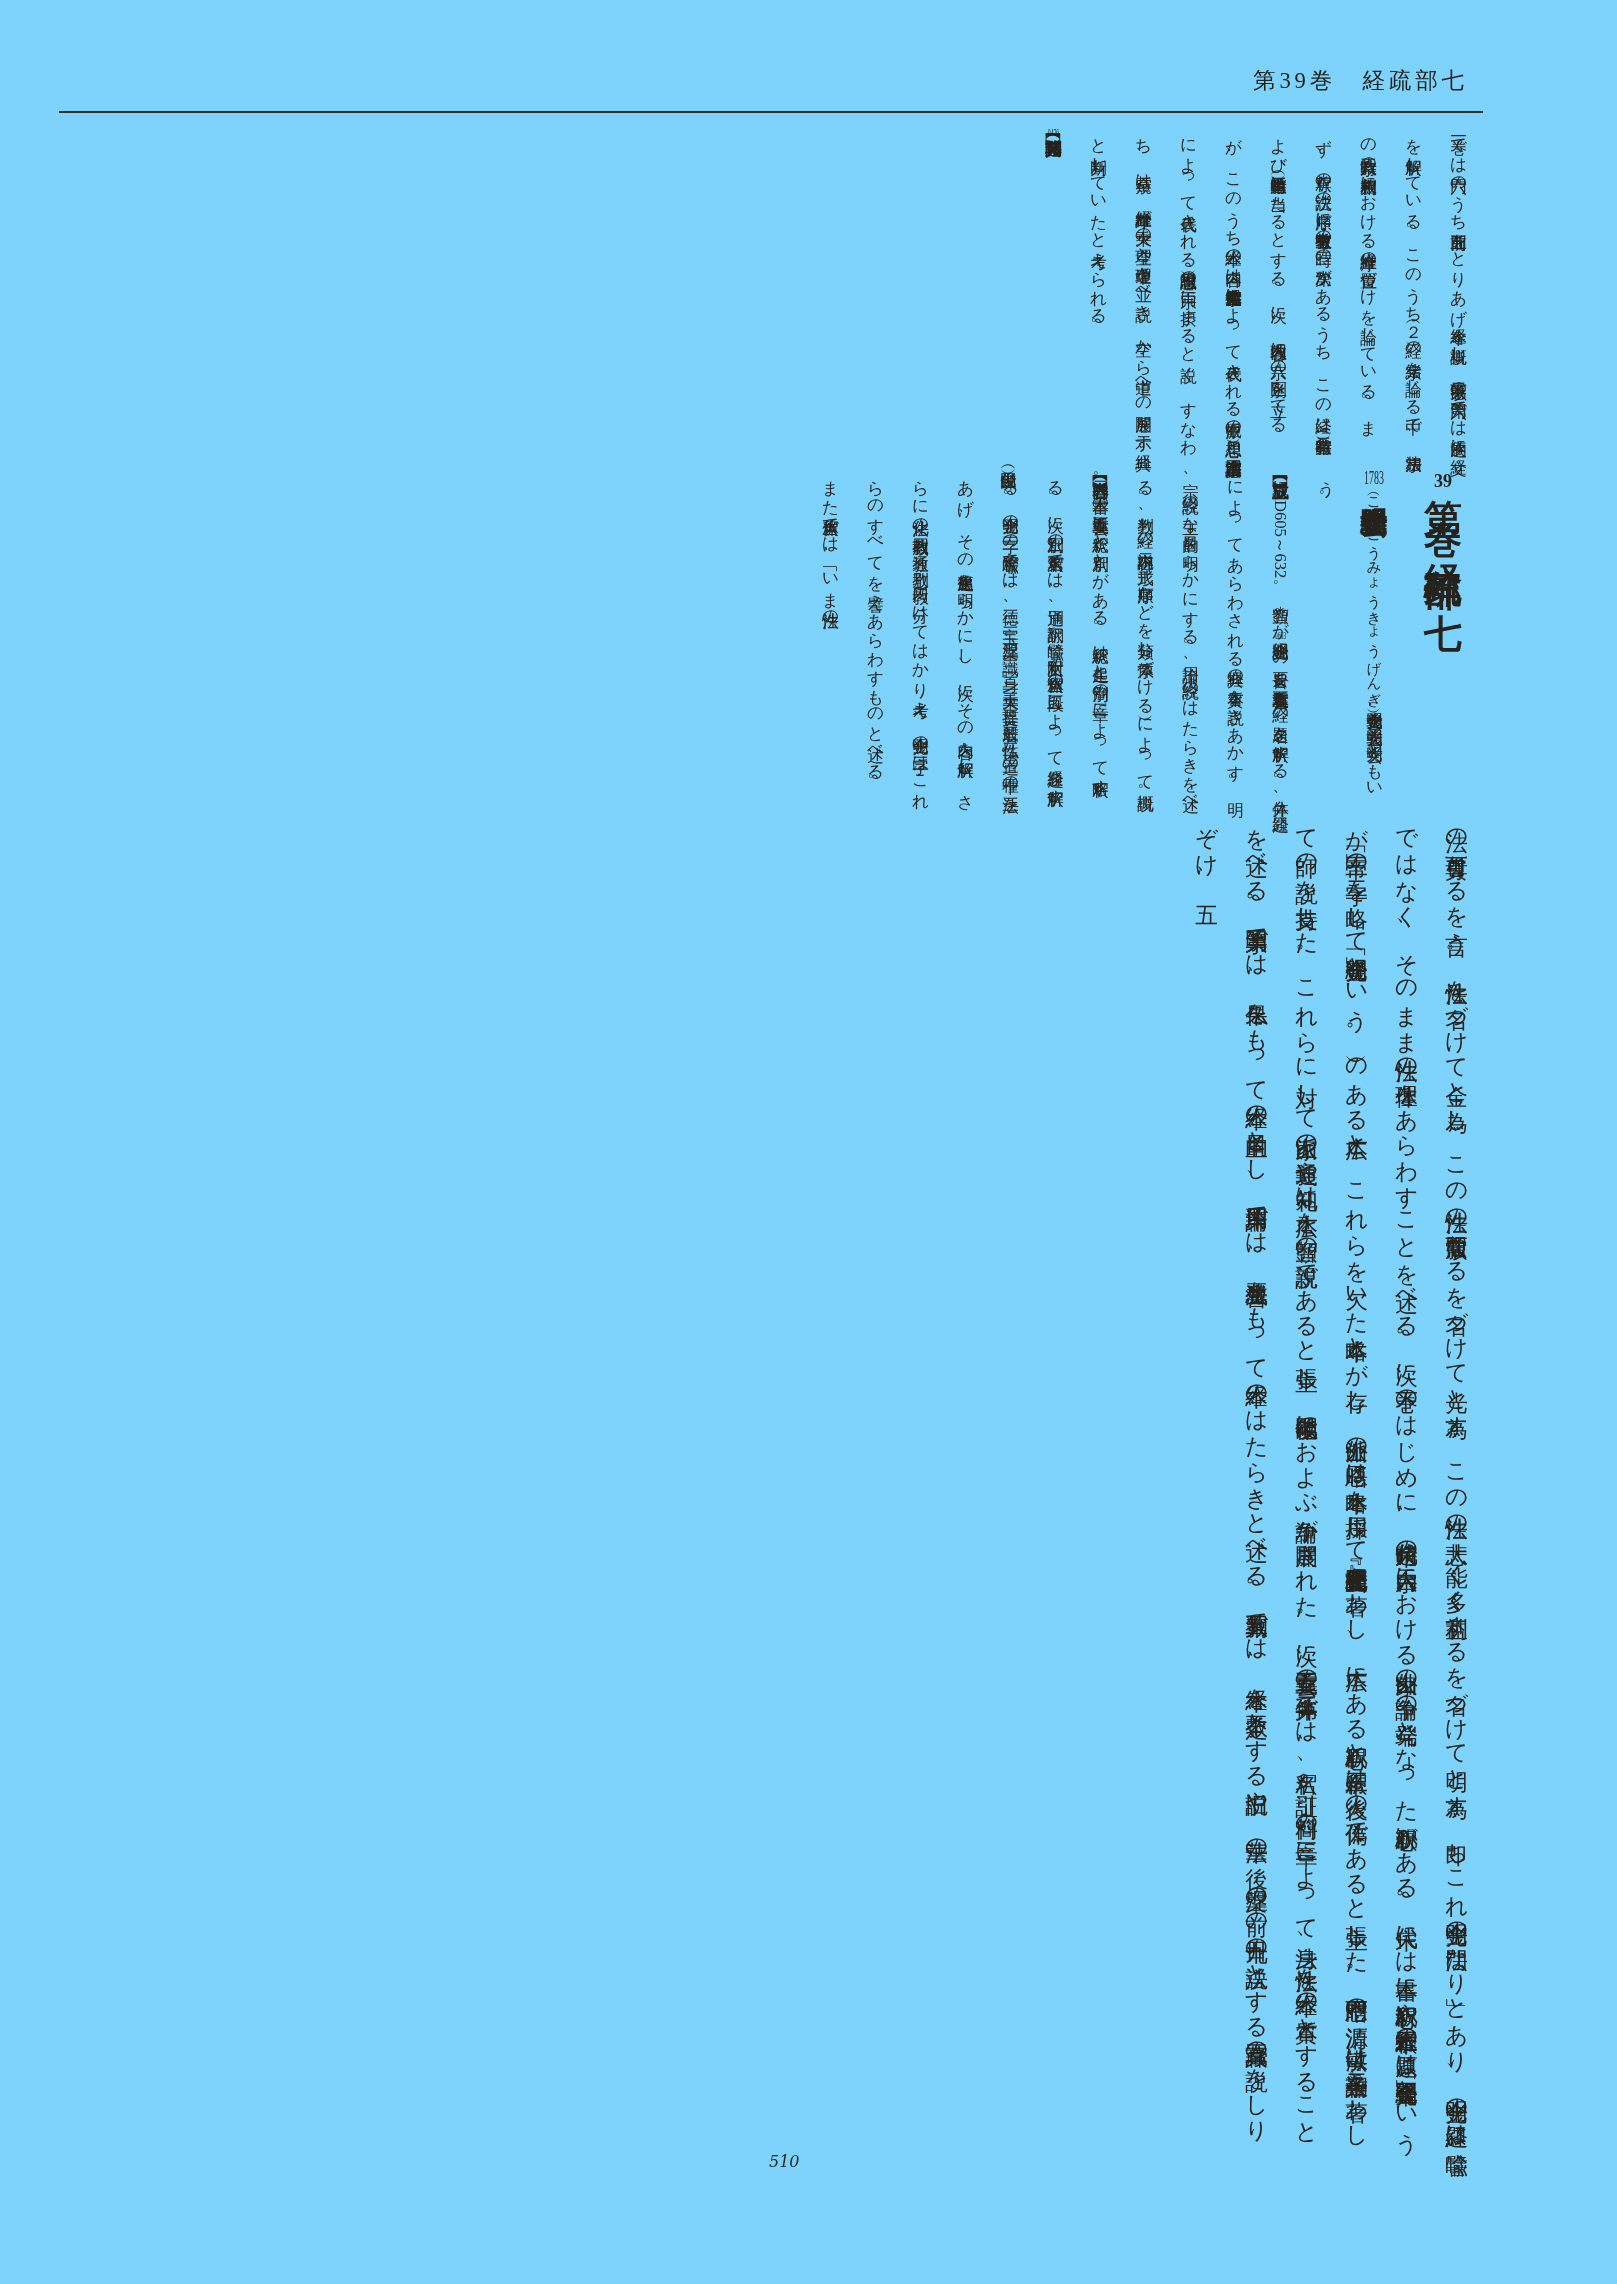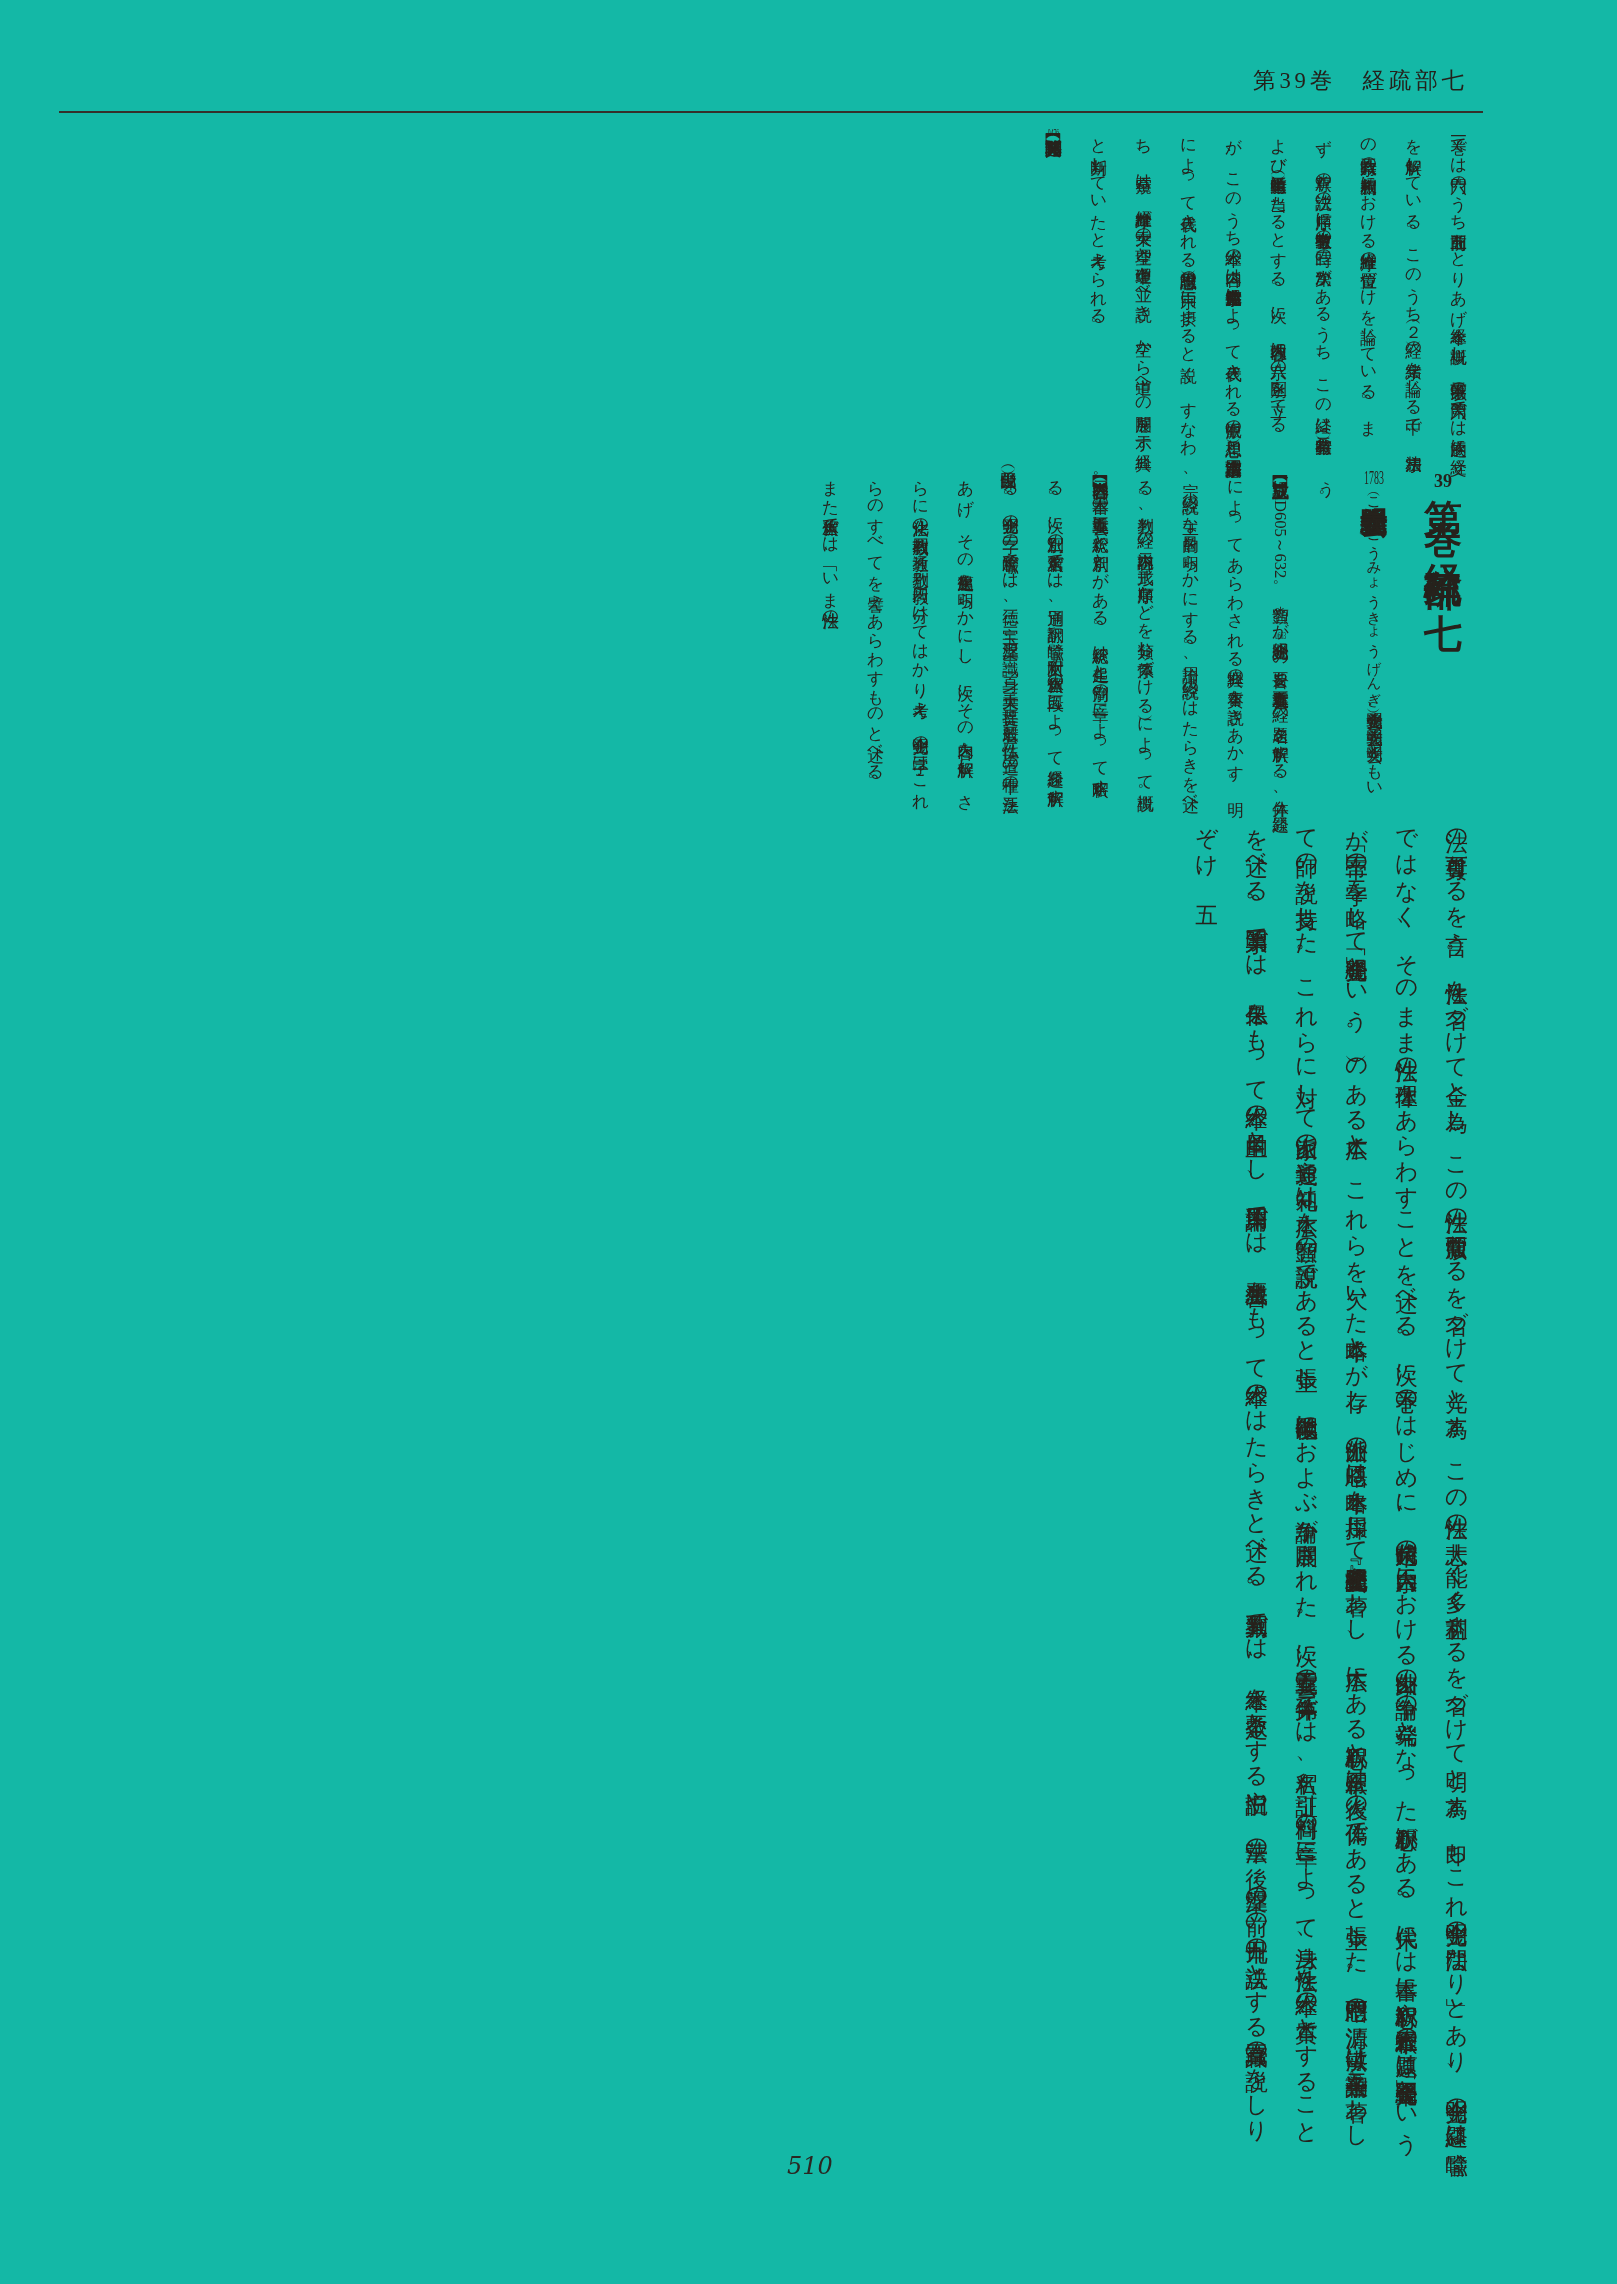--- a/index.html
+++ b/index.html
@@ -5,21 +5,21 @@
   html, body { margin: 0; padding: 0; }
   body {
     width: 1617px; height: 2284px;
     background: #fcfbf6;
     font-family: "Liberation Serif", serif;
     color: #24211b;
   }
   .page {
     position: relative;
     width: 1617px; height: 2284px;
-    background: #14b8a6;
+    background: #7dd3fc;
     overflow: hidden;
   }
   .header-title {
     position: absolute; top: 65px; right: 149px;
     font-size: 22.6px; letter-spacing: 3.8px;
     white-space: nowrap;
   }
   .rule {
     position: absolute; top: 111px; left: 59px;
     width: 1424px; height: 2.3px; background: #35302a;
@@ -42,22 +42,22 @@
   }
   .entry-head { line-height: 47px; }
   .entry-num { text-combine-upright: all; font-size: 18px; }
   .entry-title { font-size: 27px; font-weight: bold; }
   .entry-reading { font-size: 14.3px; }
   .label { font-weight: bold; }
   .ref-num { text-combine-upright: all; font-size: 0.62em; }
   .date-range { text-orientation: sideways; }
   .sig { text-align: end; }
   .folio {
-    position: absolute; top: 2152px; left: 787px;
-    font-size: 24px; font-style: italic;
+    position: absolute; top: 2152px; left: 769px;
+    font-size: 16px; font-style: italic;
     font-family: "DejaVu Serif", serif; color: #2a2722; text-align: center;
   }
 </style>
 </head>
 <body>
 
 <div class="page">
 
   <div class="header-title">第39巻　経疏部七</div>
 

